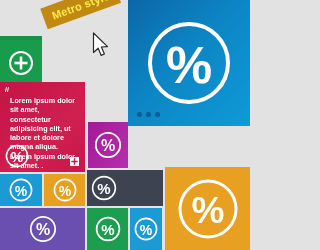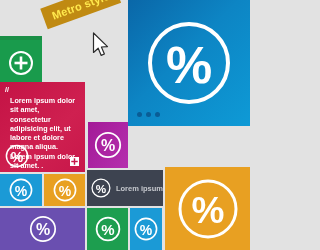--- a/index.html
+++ b/index.html
@@ -168,21 +168,20 @@
       <circle cx="13" cy="13" r="10.6" stroke-width="1.6"></circle>
       <text x="13" y="13.8" font-size="14">%</text>
     </svg>
   </div>
 
   <div class="tile" id="dark-lorem-tile">
     <svg id="dark-lorem-pct" class="pct" width="28" height="28" viewBox="0 0 28 28">
       <circle cx="14" cy="14" r="11.4" stroke-width="1.6"></circle>
       <text x="14" y="14.8" font-size="15">%</text>
     </svg>
-    <span id="dark-lorem-label">Lorem ipsum</span>
   </div>
 
   <div class="tile" id="purple-tile">
     <svg class="pct center-pct" width="30" height="30" viewBox="0 0 30 30">
       <circle cx="15" cy="15" r="12.2" stroke-width="1.7"></circle>
       <text x="15" y="15.8" font-size="16">%</text>
     </svg>
   </div>
 
   <div class="tile" id="green-tile">

